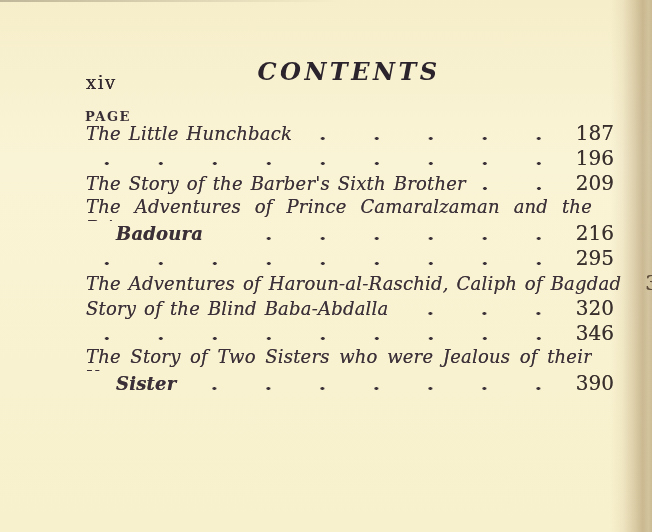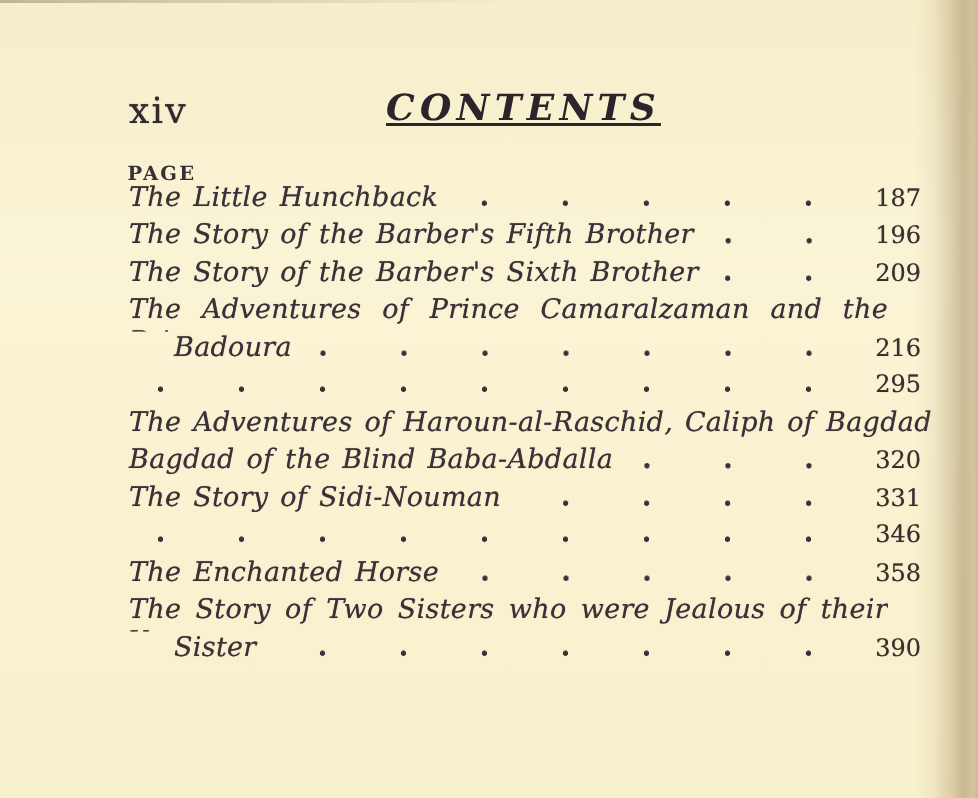--- a/index.html
+++ b/index.html
@@ -22,63 +22,62 @@
       rgba(150,122,78,0.38) 92%,
       rgba(140,112,70,0.42) 100%);
     pointer-events: none;
   }
   .topline {
     position: absolute; top: 0; left: 0; width: 340px; height: 2px;
     background: linear-gradient(to right, rgba(90,78,62,0.35), rgba(90,78,62,0));
     pointer-events: none;
   }
   .folio {
-    position: absolute; left: 86px; top: 60px;
-    font-size: 24px; letter-spacing: 1.5px; color: #332a30;
+    position: absolute; left: 86px; top: 72px;
+    font-size: 18px; letter-spacing: 1.5px; color: #332a30;
     text-shadow: 0 0 0.6px #332a30;
   }
   .heading {
     position: absolute; left: 85px; top: 57px; width: 528px;
     text-align: center;
     font-style: italic; font-weight: bold;
     font-size: 24px; letter-spacing: 3.5px;
     color: #2b242c;
-    text-decoration: underline;
   }
   .page-label {
     position: absolute; left: 85px; top: 109px; width: 527px;
     text-align: left;
     font-size: 13px; font-weight: bold; letter-spacing: 1.5px;
     color: #393037;
   }
   .toc { position: absolute; left: 86px; top: 121px; width: 528px; }
   .row {
     display: flex; align-items: baseline;
     height: 25px;
     font-style: italic; font-size: 18px;
     white-space: nowrap;
   }
   .row .title { word-spacing: 2px; letter-spacing: 0.2px; text-shadow: 0 0 0.5px rgba(59,48,56,0.7); }
-  .row.cont .title { margin-left: 30px; }
+  .row.cont .title { margin-left: 30px; font-weight: bold; }
   .leader {
     flex: 1 1 auto;
     align-self: baseline;
     height: 5px;
     margin: 0 10px 0 14px;
     transform: translateY(1px);
     background-image: radial-gradient(circle, #3a3138 1.6px, rgba(0,0,0,0) 1.9px);
     background-size: 54px 5px;
     background-repeat: repeat-x;
     background-position: right center;
   }
   .pagenum {
     font-style: normal;
     min-width: 38px;
     text-align: right;
-    font-size: 16px;
+    font-size: 20px;
     color: #39302e;
     text-shadow: 0 0 0.5px rgba(57,48,46,0.7);
   }
   .wrapline {
     height: 25px; width: 506px; overflow: hidden;
     font-style: italic; font-size: 18px;
     letter-spacing: 0.2px;
     text-align: justify; text-align-last: justify;
     text-shadow: 0 0 0.5px rgba(59,48,56,0.7);
   }
@@ -91,21 +90,20 @@
   <div class="folio">xiv</div>
   <div class="heading">CONTENTS</div>
   <div class="page-label">PAGE</div>
   <div class="toc" id="toc">
       <div class="row">
         <span class="title">The Little Hunchback</span>
         <span class="leader"></span>
         <span class="pagenum">187</span>
       </div>
       <div class="row">
-        <span class="title">The Story of the Barber's Fifth Brother</span>
         <span class="leader"></span>
         <span class="pagenum">196</span>
       </div>
       <div class="row">
         <span class="title">The Story of the Barber's Sixth Brother</span>
         <span class="leader"></span>
         <span class="pagenum">209</span>
       </div>
       <div class="wrapline">The Adventures of Prince Camaralzaman and the Princess</div>
       <div class="row cont">
@@ -116,37 +114,27 @@
       <div class="row">
         <span class="leader"></span>
         <span class="pagenum">295</span>
       </div>
       <div class="row">
         <span class="title">The Adventures of Haroun-al-Raschid, Caliph of Bagdad</span>
         <span class="leader"></span>
         <span class="pagenum">316</span>
       </div>
       <div class="row">
-        <span class="title">Bagdad of the Blind Baba-Abdalla</span>
+        <span class="title">Story of the Blind Baba-Abdalla</span>
         <span class="leader"></span>
         <span class="pagenum">320</span>
       </div>
       <div class="row">
-        <span class="title">The Story of Sidi-Nouman</span>
-        <span class="leader"></span>
-        <span class="pagenum">331</span>
-      </div>
-      <div class="row">
         <span class="leader"></span>
         <span class="pagenum">346</span>
-      </div>
-      <div class="row">
-        <span class="title">The Enchanted Horse</span>
-        <span class="leader"></span>
-        <span class="pagenum">358</span>
       </div>
       <div class="wrapline">The Story of Two Sisters who were Jealous of their Younger</div>
       <div class="row cont">
         <span class="title">Sister</span>
         <span class="leader"></span>
         <span class="pagenum">390</span>
       </div>
     </div>
   <div class="edge"></div>
 </div>

